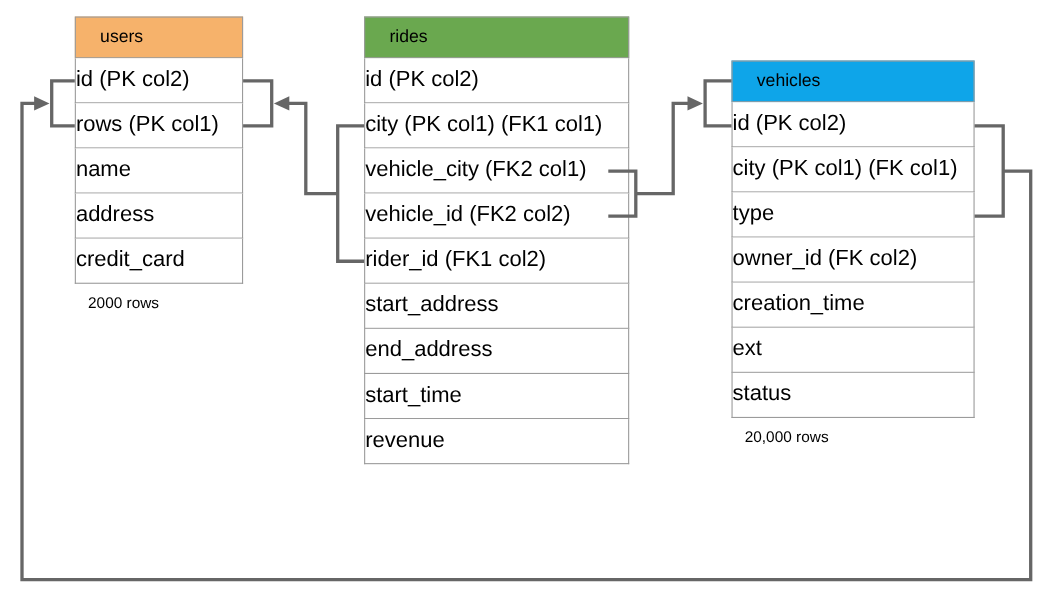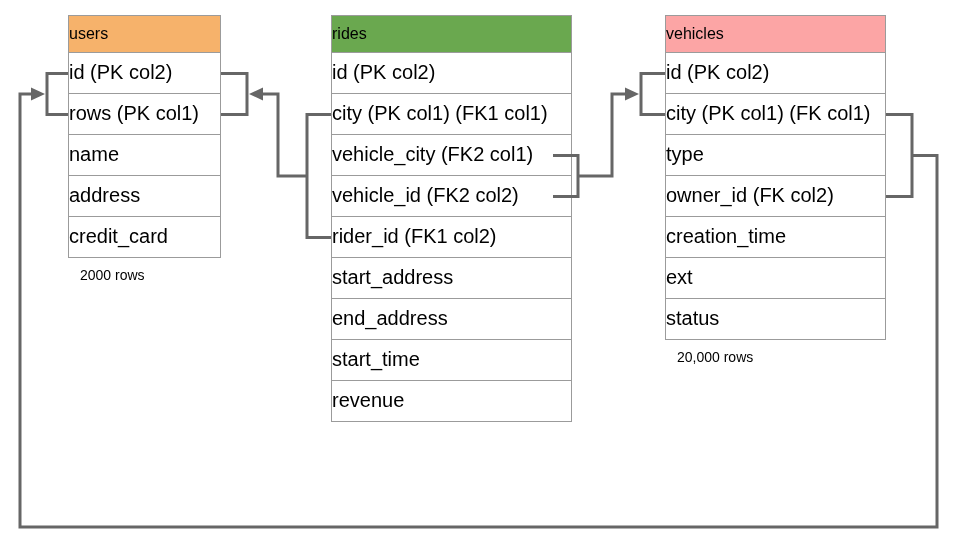--- a/index.html
+++ b/index.html
@@ -22,21 +22,21 @@
     background: #ffffff;
   }
   .t-users    { left: 68px;  top: 15px; width: 153px; }
   .t-rides    { left: 331px; top: 15px; width: 241px; }
   .t-vehicles { left: 665px; top: 15px; width: 221px; }
   .thead {
     box-sizing: border-box;
     height: 38px;
     line-height: 36px;
     border: 1px solid #9b9b9b;
-    padding-left: 0;
+    padding-left: 22px;
     font-size: 16px;
     color: #000000;
   }
   .trow {
     box-sizing: border-box;
     height: 41px;
     line-height: 39px;
     border: 1px solid #9b9b9b;
     border-top: none;
     padding-left: 0;
@@ -88,21 +88,21 @@
     <div class="trow">vehicle_city (FK2 col1)</div>
     <div class="trow">vehicle_id (FK2 col2)</div>
     <div class="trow">rider_id (FK1 col2)</div>
     <div class="trow">start_address</div>
     <div class="trow">end_address</div>
     <div class="trow">start_time</div>
     <div class="trow">revenue</div>
   </div>
 
   <div class="db-table t-vehicles">
-    <div class="thead" style="background-color: #fca5a5;">
+    <div class="thead" style="background-color: #0ea5e9; margin-top: 40px;">
       <span>vehicles</span>
     </div>
     <div class="trow">id (PK col2)</div>
     <div class="trow">city (PK col1) (FK col1)</div>
     <div class="trow">type</div>
     <div class="trow">owner_id (FK col2)</div>
     <div class="trow">creation_time</div>
     <div class="trow">ext</div>
     <div class="trow">status</div>
     <div class="caption">20,000 rows</div>

